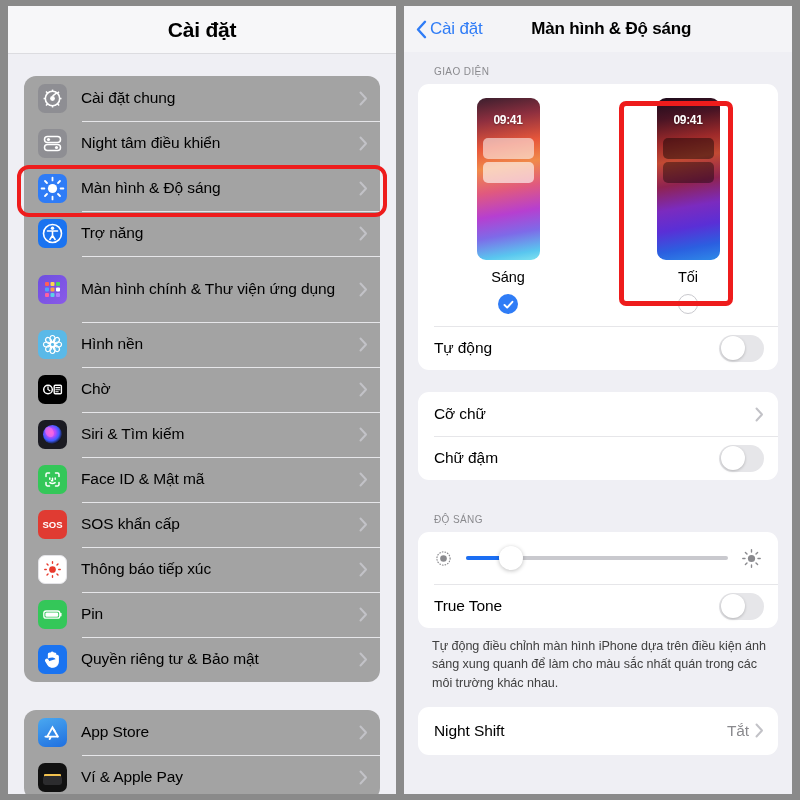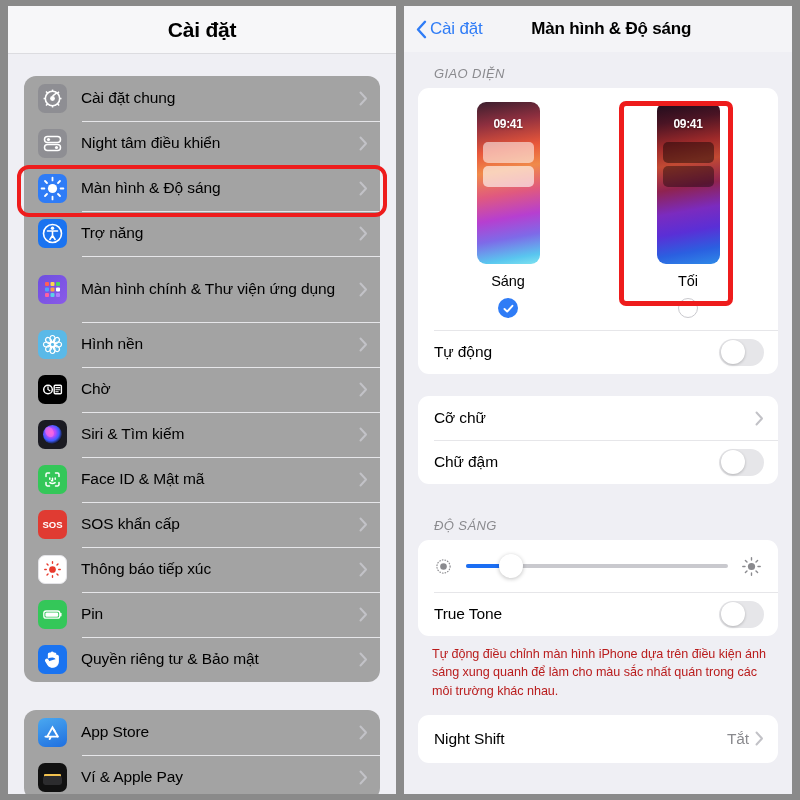--- a/index.html
+++ b/index.html
@@ -107,25 +107,24 @@
   .back-chev { width: 11px; height: 19px; }
   .back-label { font-size: 17px; color: #2f7cf6; letter-spacing: -0.2px; }
   .nav-right-title {
     flex: 1 1 auto; text-align: center;
     font-size: 17px; font-weight: bold; color: #000;
     letter-spacing: -0.2px;
     margin-right: 40px;
   }
   .r-scroll { height: 742px; overflow: hidden; }
   .sec-hdr {
-    font-size: 13px; color: #8a8a8e;
+    font-size: 10px; color: #8a8a8e;
     letter-spacing: 0.4px;
     padding: 14px 0 7px 30px;
     text-transform: uppercase;
-    font-style: italic;
   }
   .rcard {
     background: #fff; border-radius: 11px;
     margin: 0 14px; overflow: hidden;
   }
   .appearance-body {
     display: flex; padding: 14px 0 6px 0;
   }
   .appear-col {
     flex: 1 1 50%;
@@ -208,21 +207,21 @@
     position: absolute; left: 0; top: 0; bottom: 0;
     background: #1b6ef3; border-radius: 2px;
   }
   .track-knob {
     position: absolute; top: 50%;
     width: 24px; height: 24px; margin-top: -12px; margin-left: -12px;
     background: #fff; border-radius: 50%;
     box-shadow: 0 1px 4px rgba(0,0,0,.25);
   }
   .footnote {
-    font-size: 12.6px; color: #b91c1c;
+    font-size: 12.6px; color: #404040;
     line-height: 1.45; padding: 9px 24px 0 28px;
     letter-spacing: -0.05px;
   }
   .hl-right {
     position: absolute;
     left: 215px; top: 95px;
     width: 114px; height: 205px;
     border: 5px solid #ee1c1c;
     border-radius: 7px;
     pointer-events: none; z-index: 20;

